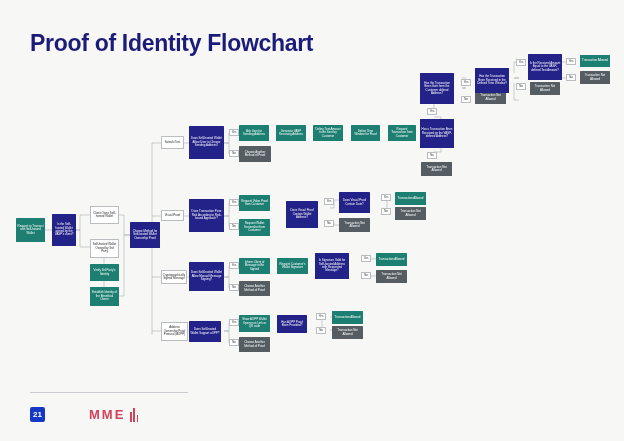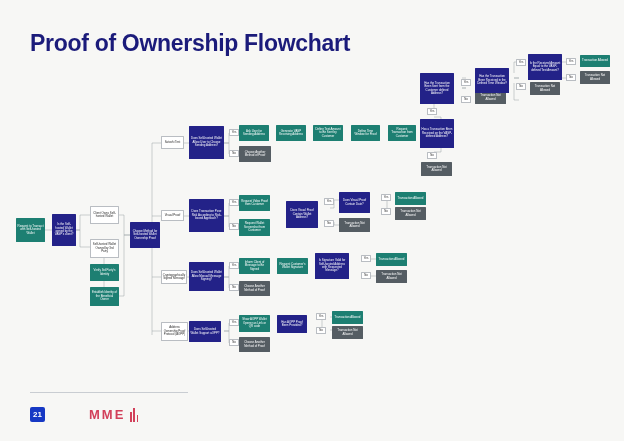--- a/index.html
+++ b/index.html
@@ -67,21 +67,21 @@
   .logomme .bars i{display:block;width:1.6px;background:#d2405a;}
   .logomme .bars i:nth-child(1){height:10px;}
   .logomme .bars i:nth-child(2){height:14px;}
   .logomme .bars i:nth-child(3){height:7px;}
 </style>
 </head>
 <body>
 
 <div id="canvas">
 
-  <div class="title">Proof of Ownership Flowchart</div>
+  <div class="title">Proof of Identity Flowchart</div>
 
   <svg id="wires">
     <g stroke="#9aa0a6" stroke-width="0.5" fill="none">
 
       <path d="M45,230 L52,230"></path>
 
       <path d="M76,230 L80,230 L80,215 L90,215"></path>
       <path d="M76,230 L80,230 L80,247 L90,247"></path>
 
       <path d="M119,215 L124,215 L124,235 L130,235"></path>

